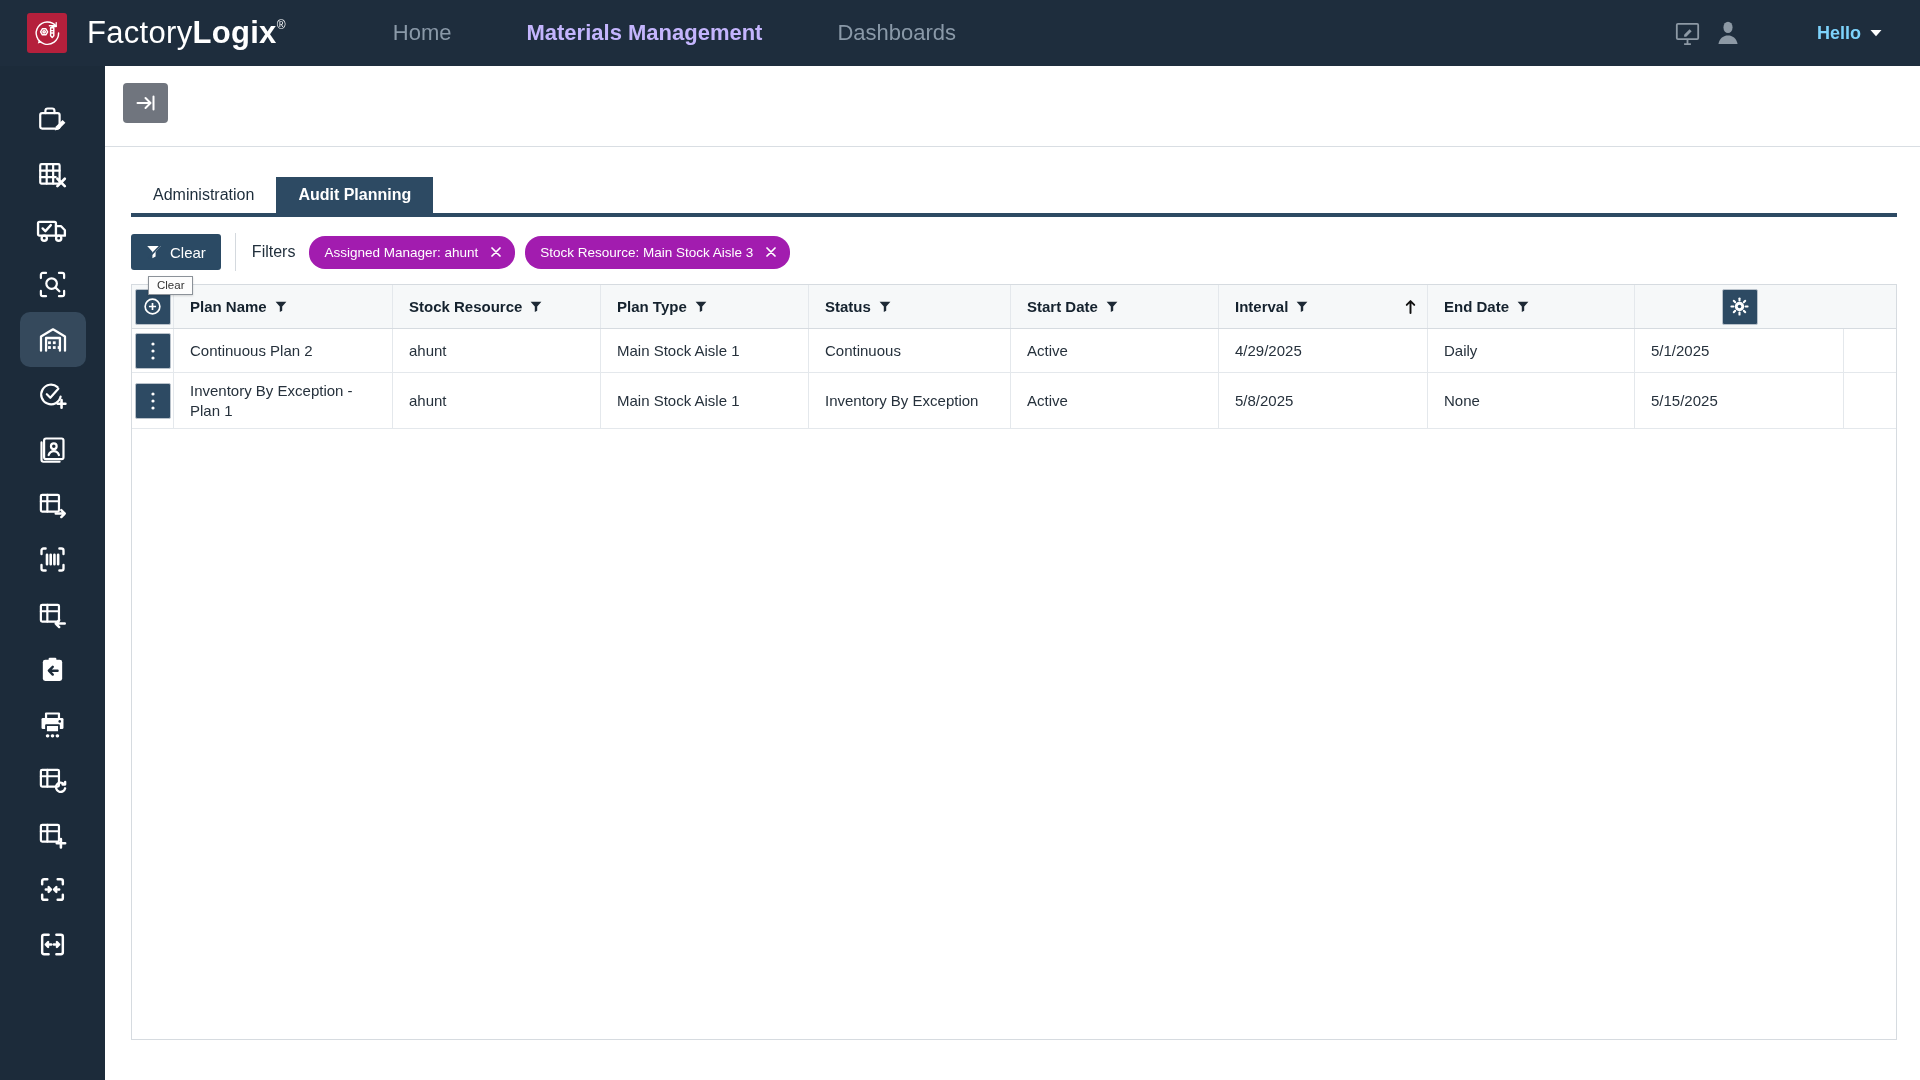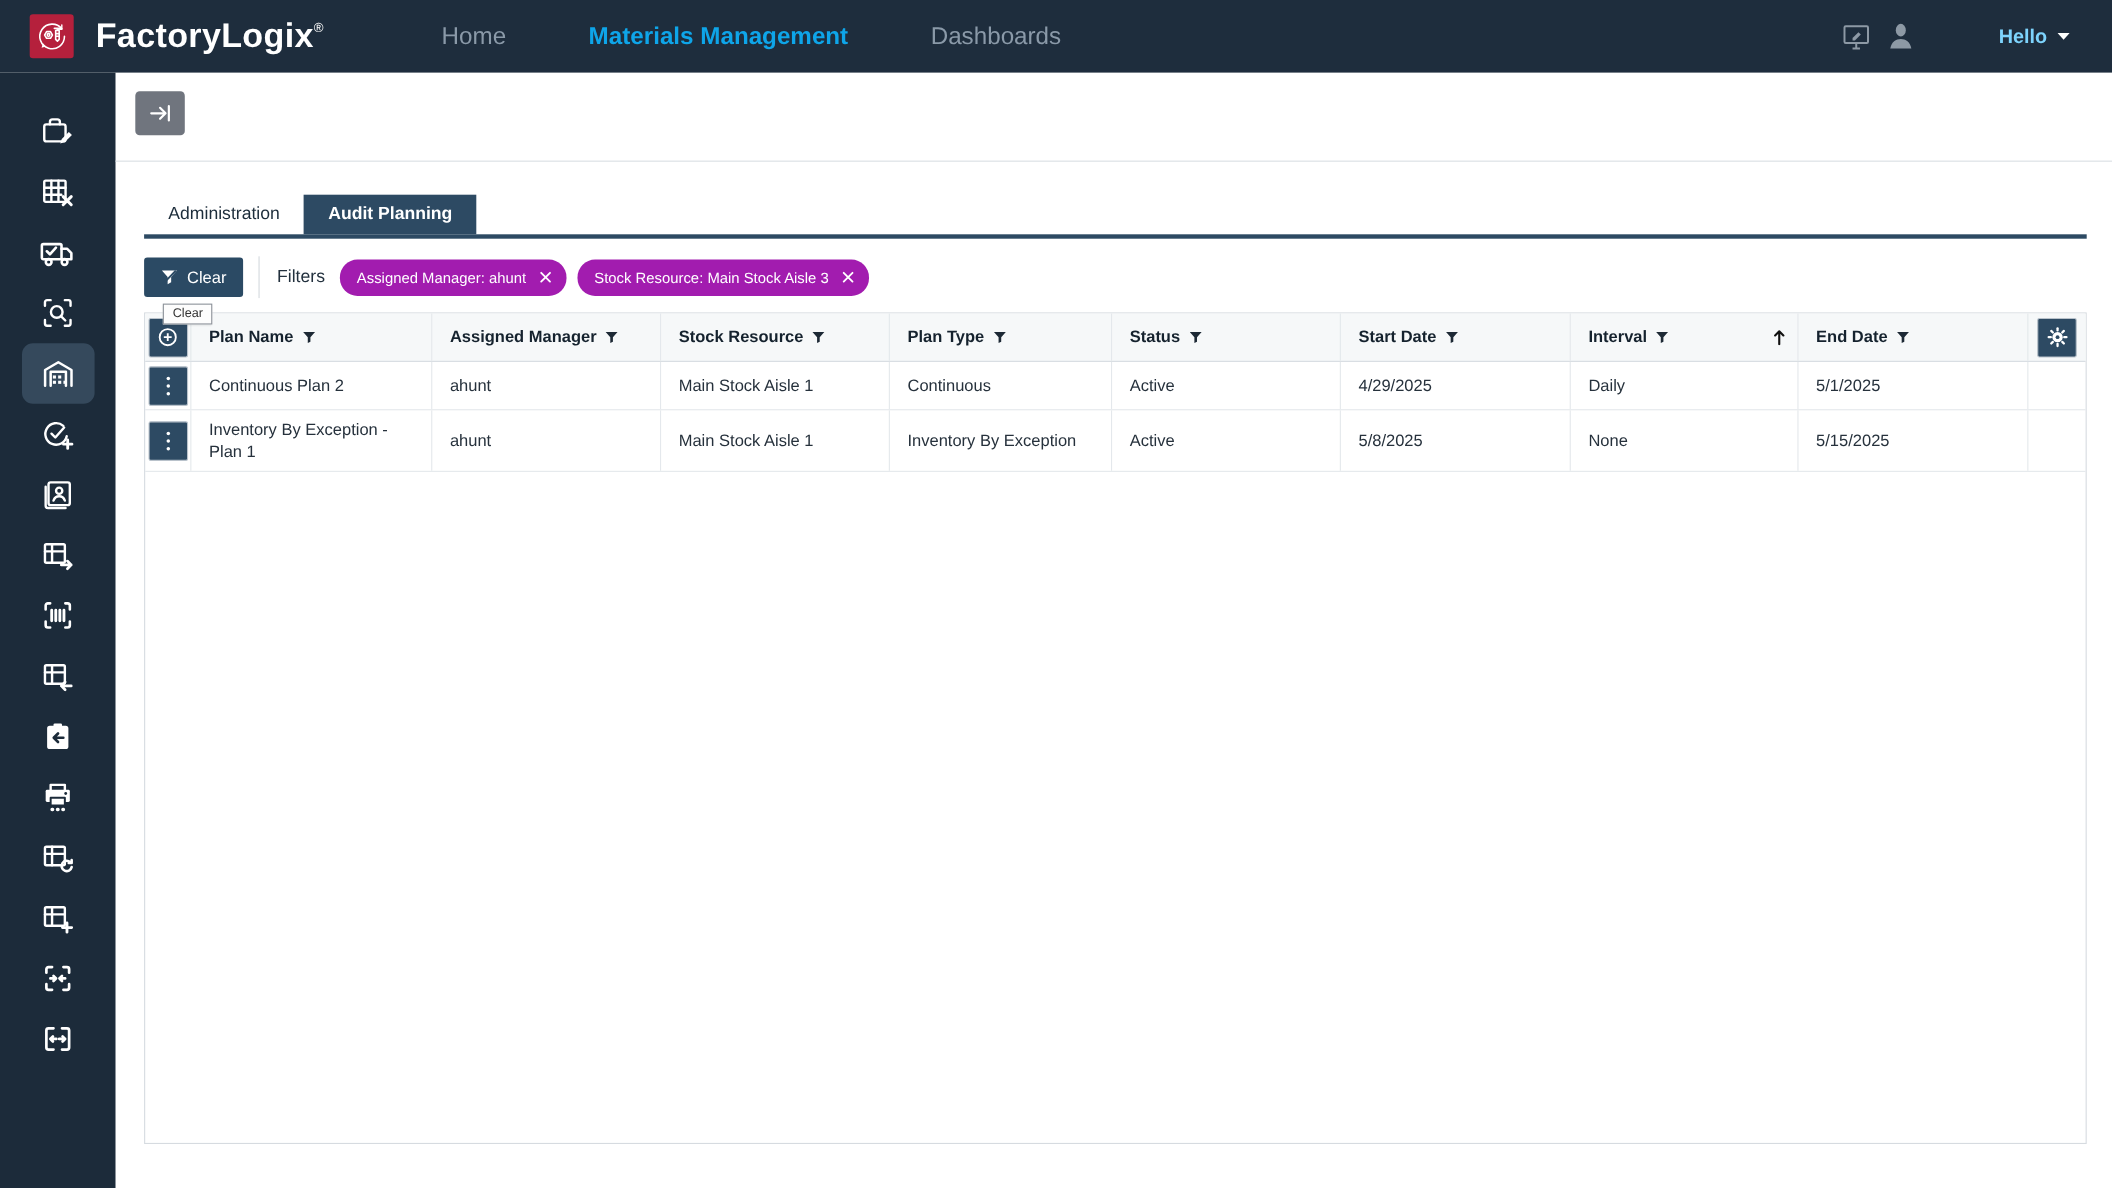--- a/index.html
+++ b/index.html
@@ -6,26 +6,26 @@
   html,body { width:1920px; height:1080px; }
   body {
     font-family: "Liberation Sans", "DejaVu Sans", sans-serif;
     background:#ffffff; overflow:hidden; position:relative;
   }
 
   
   .navbar { height:66px; background:#1e2d3d; display:flex; align-items:center; padding:0 38px 0 27px; }
   .logo-sq { width:40px; height:40px; background:#b5203c; border-radius:3px; display:flex; align-items:center; justify-content:center; flex:0 0 auto; }
   .brand { margin-left:20px; color:#ffffff; font-size:31px; letter-spacing:.3px; white-space:nowrap; }
-  .brand .light { font-weight:700; }
+  .brand .light { font-weight:400; }
   .brand .bold  { font-weight:700; }
   .brand sup { font-size:12px; font-weight:400; vertical-align:14px; }
   .nav-links { display:flex; align-items:center; gap:30px; margin-left:62px; }
   .nav-link { font-size:22px; color:#8a99a8; cursor:pointer; white-space:nowrap;margin-left:45px; }
-  .nav-link.active { color:#0ea5e9; font-weight:600; }
+  .nav-link.active { color:#c4b5fd; font-weight:600; }
   .nav-right { margin-left:auto; display:flex; align-items:center; }
   .nav-ico { display:flex; align-items:center; justify-content:center; width:34px; height:34px; cursor:pointer; }
   .hello { margin-left:72px; display:flex; align-items:center; gap:9px; color:#7dd3fc; font-size:18px; font-weight:600; cursor:pointer; }
 
   
   .app { display:flex; height:1014px; }
   .sidebar { width:105px; background:#1c2b3a; padding-top:26px; display:flex; flex-direction:column; align-items:center; flex:0 0 auto; }
   .s-item { width:66px; height:55px; display:flex; align-items:center; justify-content:center; cursor:pointer; }
   .s-item.active { background:#35495c; border-radius:10px; }
   .main { flex:1; }
@@ -297,26 +297,20 @@
                 </svg>
             </button>
           </div>
           <div class="cell hcell">
             <span>Plan Name</span>
             <svg width="12" height="12" viewBox="0 0 12 12">
                 <path d="M.6.8h10.8L7.2 5.6v4.1L4.8 10.9V5.6z" fill="#1d2935"></path>
               </svg>
           </div>
           <div class="cell hcell">
-            <span>Assigned Manager</span>
-            <svg width="12" height="12" viewBox="0 0 12 12">
-                <path d="M.6.8h10.8L7.2 5.6v4.1L4.8 10.9V5.6z" fill="#1d2935"></path>
-              </svg>
-          </div>
-          <div class="cell hcell">
             <span>Stock Resource</span>
             <svg width="12" height="12" viewBox="0 0 12 12">
                 <path d="M.6.8h10.8L7.2 5.6v4.1L4.8 10.9V5.6z" fill="#1d2935"></path>
               </svg>
           </div>
           <div class="cell hcell">
             <span>Plan Type</span>
             <svg width="12" height="12" viewBox="0 0 12 12">
                 <path d="M.6.8h10.8L7.2 5.6v4.1L4.8 10.9V5.6z" fill="#1d2935"></path>
               </svg>

